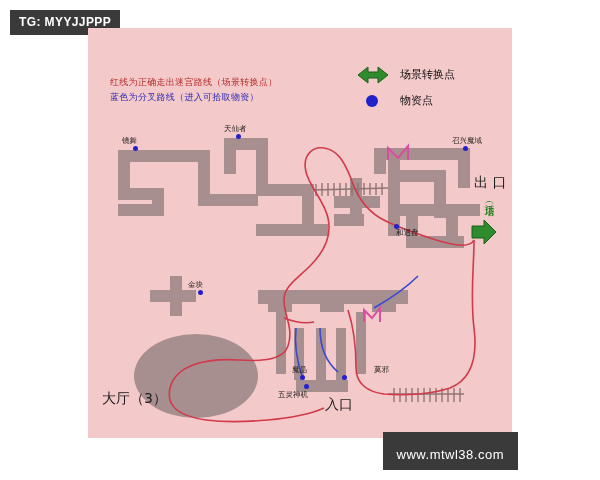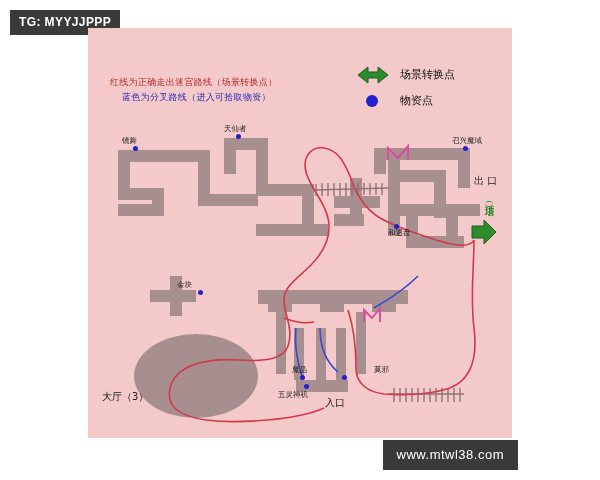--- a/index.html
+++ b/index.html
@@ -20,21 +20,21 @@
     padding:5px 9px 6px 9px;
     letter-spacing:.4px;
     font-family:"Liberation Sans",sans-serif;
   }
 
   
   .wm{
     position:absolute;right:10px;bottom:10px;
     background:#3a3a3a;color:#ffffff;
     font-size:13px;
-    padding:7px 14px 8px 14px;
+    padding:15px 14px 8px 14px;
     letter-spacing:.5px;
     font-family:"Liberation Sans",sans-serif;
   }
 
   
   .map{
     position:absolute;left:88px;top:28px;
     width:424px;height:410px;
     background:#f4c9c9;
   }
@@ -45,33 +45,33 @@
     font-family:"DejaVu Sans","Liberation Sans",sans-serif;
     letter-spacing:1px;
   }
   .sub{
     position:absolute;left:22px;
     font-size:9px;color:#b52b2b;
     font-family:"DejaVu Sans","Liberation Sans",sans-serif;
     letter-spacing:.3px;
   }
   .sub1{top:48px;}
-  .sub2{top:63px;color:#2b2bb5;margin-left:12px;}
+  .sub2{top:63px;color:#2b2bb5;}
 
   
   .legend{position:absolute;left:268px;top:20px;width:150px;margin-top:16px;}
   .lg-row{position:relative;height:26px;}
   .lg-ico{position:absolute;left:0;top:0;width:34px;height:22px;}
   .lg-txt{position:absolute;left:44px;top:3px;font-size:11px;color:#111;
     font-family:"DejaVu Sans","Liberation Sans",sans-serif;}
 
   
   .lbl{position:absolute;font-size:7.5px;color:#1b1b1b;white-space:nowrap;
     font-family:"DejaVu Sans","Liberation Sans",sans-serif;}
-  .lbl-big{position:absolute;font-size:10px;color:#1b1b1b;white-space:nowrap;
+  .lbl-big{position:absolute;font-size:14px;color:#1b1b1b;white-space:nowrap;
     font-family:"DejaVu Sans","Liberation Sans",sans-serif;}
   .lbl-v{position:absolute;font-size:10px;color:#127a12;white-space:nowrap;
     writing-mode:vertical-rl;text-orientation:upright;
     font-family:"DejaVu Sans","Liberation Sans",sans-serif;}
 
   .dot{position:absolute;width:5px;height:5px;border-radius:50%;background:#2222cc;}
   svg{display:block;}
 </style>
 </head>
 <body>
@@ -188,22 +188,22 @@
     <span class="dot" style="left:375px;top:118px;"></span>
     <span class="dot" style="left:306px;top:196px;"></span>
     <span class="dot" style="left:110px;top:262px;"></span>
     <span class="dot" style="left:212px;top:347px;"></span>
     <span class="dot" style="left:254px;top:347px;"></span>
     <span class="dot" style="left:216px;top:356px;"></span>
 
     <span class="lbl" style="left:34px;top:108px;">镜舞</span>
     <span class="lbl" style="left:136px;top:96px;">天仙者</span>
     <span class="lbl" style="left:364px;top:108px;">召兴魔域</span>
-    <span class="lbl" style="left:300px;top:200px;">和迴盘</span>
-    <span class="lbl" style="left:89px;top:252px;">金块</span>
+    <span class="lbl" style="left:308px;top:200px;">和迴盘</span>
+    <span class="lbl" style="left:100px;top:252px;">金块</span>
     <span class="lbl" style="left:204px;top:337px;">魔晶</span>
     <span class="lbl" style="left:246px;top:337px;padding-left:40px;">莫邪</span>
     <span class="lbl" style="left:190px;top:362px;">五灵神机</span>
     <span class="lbl-big" style="left:228px;top:368px;margin-left:9px;">入口</span>
     <span class="lbl-big" style="left:14px;top:362px;">大厅（3）</span>
     <span class="lbl-big" style="left:386px;top:146px;">出 口</span>
     <span class="lbl-v" style="left:394px;top:170px;">（塔顶）</span>
 
   </div>
 

